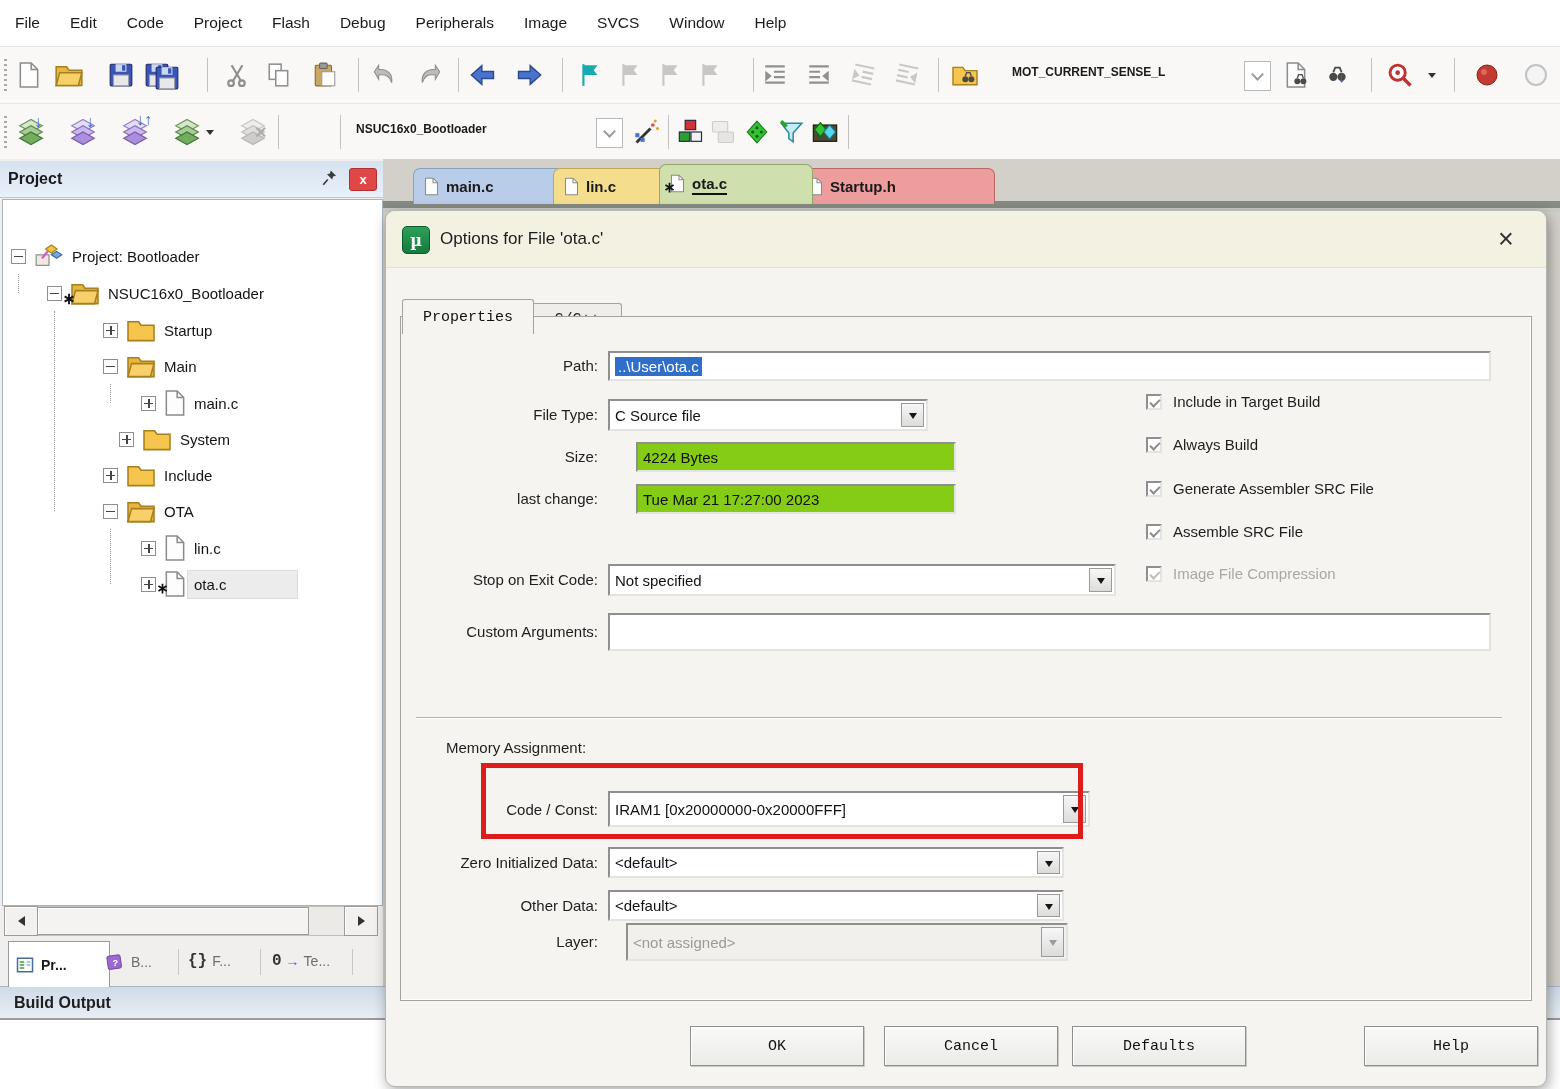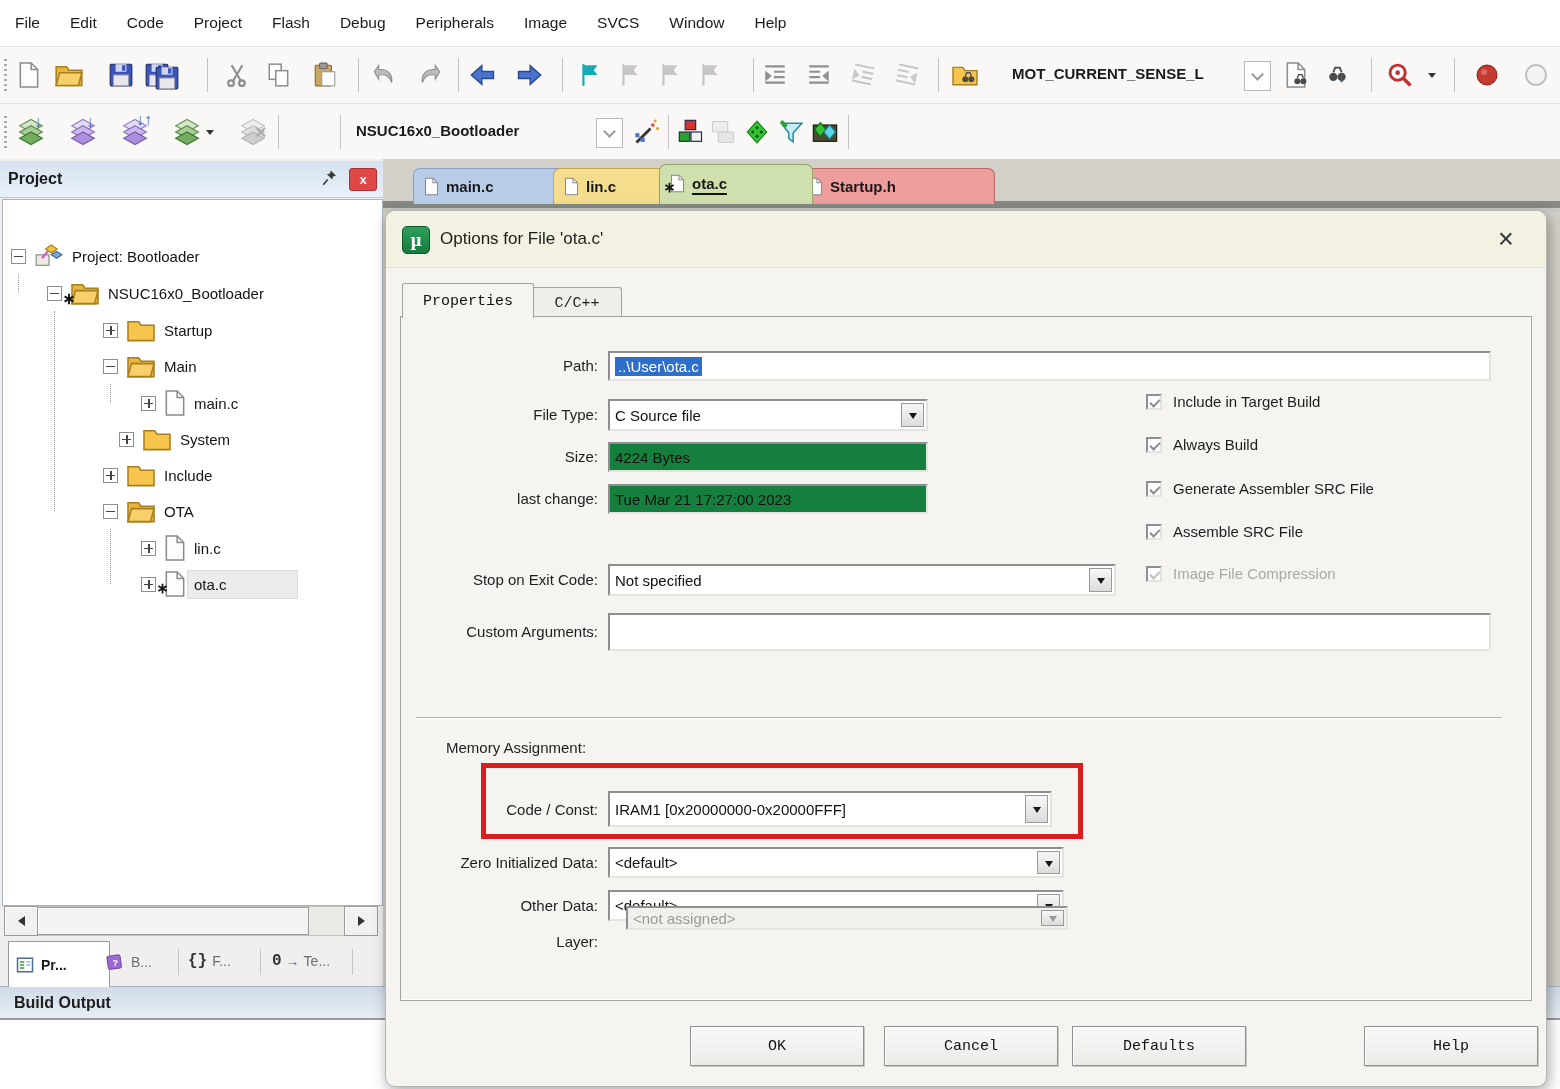--- a/index.html
+++ b/index.html
@@ -14,21 +14,21 @@
   #menubar{left:0;top:0;width:1560px;height:46px;background:#fff;display:flex;align-items:center;
            font-size:15.5px;color:#1b1b1b;}
   #menubar .mi{padding:0 15px;cursor:default;}
   .toolbar{left:0;background:#f9f8f6;border-top:1px solid #e7e5e2;}
   #tb1{top:46px;width:1560px;height:57px;}
   #tb2{top:103px;width:1560px;height:56px;border-bottom:1px solid #dddbd6;}
   .grip{position:absolute;left:4px;top:12px;width:3px;height:32px;
         background:repeating-linear-gradient(#aaa 0 2px,transparent 2px 5px);}
   .tsep{position:absolute;width:1px;height:34px;background:#c2c2c2;top:11px;}
   .tico{position:absolute;width:30px;height:30px;top:13px;display:flex;align-items:center;justify-content:center;}
-  .combo-txt{position:absolute;font-size:15px;font-weight:600;color:#1a1a1a;top:18px;}
+  .combo-txt{position:absolute;font-size:12px;font-weight:600;color:#1a1a1a;top:18px;}
   .ddbtn{position:absolute;top:14px;width:25px;height:28px;background:#fff;border:1px solid #b9b9b9;
          display:flex;align-items:center;justify-content:center;}
   .chev{width:7px;height:7px;border-right:2px solid #9a9a9a;border-bottom:2px solid #9a9a9a;
         transform:rotate(45deg);margin-top:-4px;}
   .caret{position:absolute;top:26px;border:4px solid transparent;border-top:5px solid #333;}
   #load-ic{position:absolute;left:288px;top:106px;width:40px;height:46px;text-align:center;}
   #load-ic .ld{font:bold 9px "Liberation Mono",monospace;letter-spacing:.5px;color:#111;}
 
   
   #workspace{left:0;top:159px;width:1560px;height:930px;background:#fff;}
@@ -101,29 +101,29 @@
   #dlg-title{position:absolute;left:0;top:0;width:100%;height:56px;background:#f2f1e2;
              border-radius:9px 9px 0 0;border-bottom:1px solid #e2e1d2;}
   #dlg-title .t{position:absolute;left:54px;top:0;line-height:56px;font-size:17px;color:#1c1c1c;}
   #uv-icon{position:absolute;left:16px;top:15px;width:26px;height:26px;border-radius:5px;
            background:linear-gradient(#2fa05a,#157a3e);border:1px solid #0c5a2c;
            color:#fff;font:bold 16px "DejaVu Serif",serif;display:flex;align-items:center;justify-content:center;}
   #dlg-close{position:absolute;right:22px;top:10px;width:36px;height:36px;display:flex;
              align-items:center;justify-content:center;font-size:27px;font-weight:300;color:#333;}
   .dtab{position:absolute;border:1px solid #a3a3a0;border-bottom:none;background:#f5f4f0;
         font:15px "Liberation Mono",monospace;color:#111;display:flex;align-items:center;
-        justify-content:center;border-radius:3px 3px 0 0;}
+        justify-content:center;border-radius:3px 3px 0 0;margin-top:16px;}
   #dtab-prop{left:16px;top:72px;width:130px;height:34px;z-index:2;}
   #dtab-c{left:146px;top:76px;width:88px;height:30px;background:#efeeea;color:#222;}
   #dlg-frame{position:absolute;left:14px;top:105px;width:1130px;height:683px;
              border:1px solid #a3a3a0;box-shadow:inset -1px -1px 0 #fff;background:#f5f4f0;}
   .lbl{position:absolute;left:10px;width:202px;text-align:right;font-size:15px;color:#1e1e1e;}
   .fld{position:absolute;background:#fff;border:2px solid;border-color:#8f8f8f #e3e3e0 #e3e3e0 #8f8f8f;
        font-size:15px;color:#111;display:flex;align-items:center;padding:0 5px;box-sizing:border-box;}
-  .ro{background:#15803d;}
+  .ro{background:#84cc16;margin-left:28px;}
   .dab{position:absolute;right:2px;top:2px;bottom:2px;width:21px;
        background:linear-gradient(#f7f7f7,#dcdcda);border:1px solid #9a9a9a;
        display:flex;align-items:center;justify-content:center;}
   .tri{border:4.5px solid transparent;border-top:6px solid #151515;margin-top:6px;}
   .tri.dis2{border-top-color:#9a9a9a;}
   .sel-txt{background:#2f6fc9;color:#fff;padding:1px 3px;}
   .cb{position:absolute;left:760px;display:flex;align-items:center;gap:11px;font-size:15px;color:#1e1e1e;}
   .cbx{width:16px;height:16px;box-sizing:border-box;background:#fff;border:2px solid;
        border-color:#8f8f8f #e3e3e0 #e3e3e0 #8f8f8f;position:relative;flex:none;}
   .cbx::after{content:"";position:absolute;left:2px;top:3px;width:8px;height:4px;
@@ -764,21 +764,21 @@
         <span></span>
       </div>
 
       <div id="sep-line"></div>
 
       <span class="abs" style="left:60px;top:528px;font-size:15px;color:#1e1e1e">Memory Assignment:</span>
 
       <div id="red-box"></div>
 
       <span class="lbl" style="top:590px">Code / Const:</span>
-      <div class="fld" style="left:222px;top:580px;width:444px;height:36px">
+      <div class="fld" style="left:222px;top:580px;width:482px;height:36px">
         <span>IRAM1 [0x20000000-0x20000FFF]</span>
         <div class="dab">
             <span class="tri"></span>
           </div>
       </div>
 
       <span class="lbl" style="top:643px">Zero Initialized Data:</span>
       <div class="fld" style="left:222px;top:636px;width:456px;height:31px">
         <span>&lt;default&gt;</span>
         <div class="dab">
@@ -788,21 +788,21 @@
 
       <span class="lbl" style="top:686px">Other Data:</span>
       <div class="fld" style="left:222px;top:679px;width:456px;height:31px">
         <span>&lt;default&gt;</span>
         <div class="dab">
             <span class="tri"></span>
           </div>
       </div>
 
       <span class="lbl" style="top:722px">Layer:</span>
-      <div class="fld dfld-dis" style="left:240px;top:695px;width:442px;height:24px">
+      <div class="fld dfld-dis" style="left:240px;top:712px;width:442px;height:38px">
         <span>&lt;not assigned&gt;</span>
         <div class="dab">
             <span class="tri dis2"></span>
           </div>
       </div>
 
       <div class="btn" style="left:304px">OK</div>
       <div class="btn" style="left:686px">Defaults</div>
       <div class="btn" style="left:498px">Cancel</div>
       <div class="btn" style="left:978px">Help</div>

